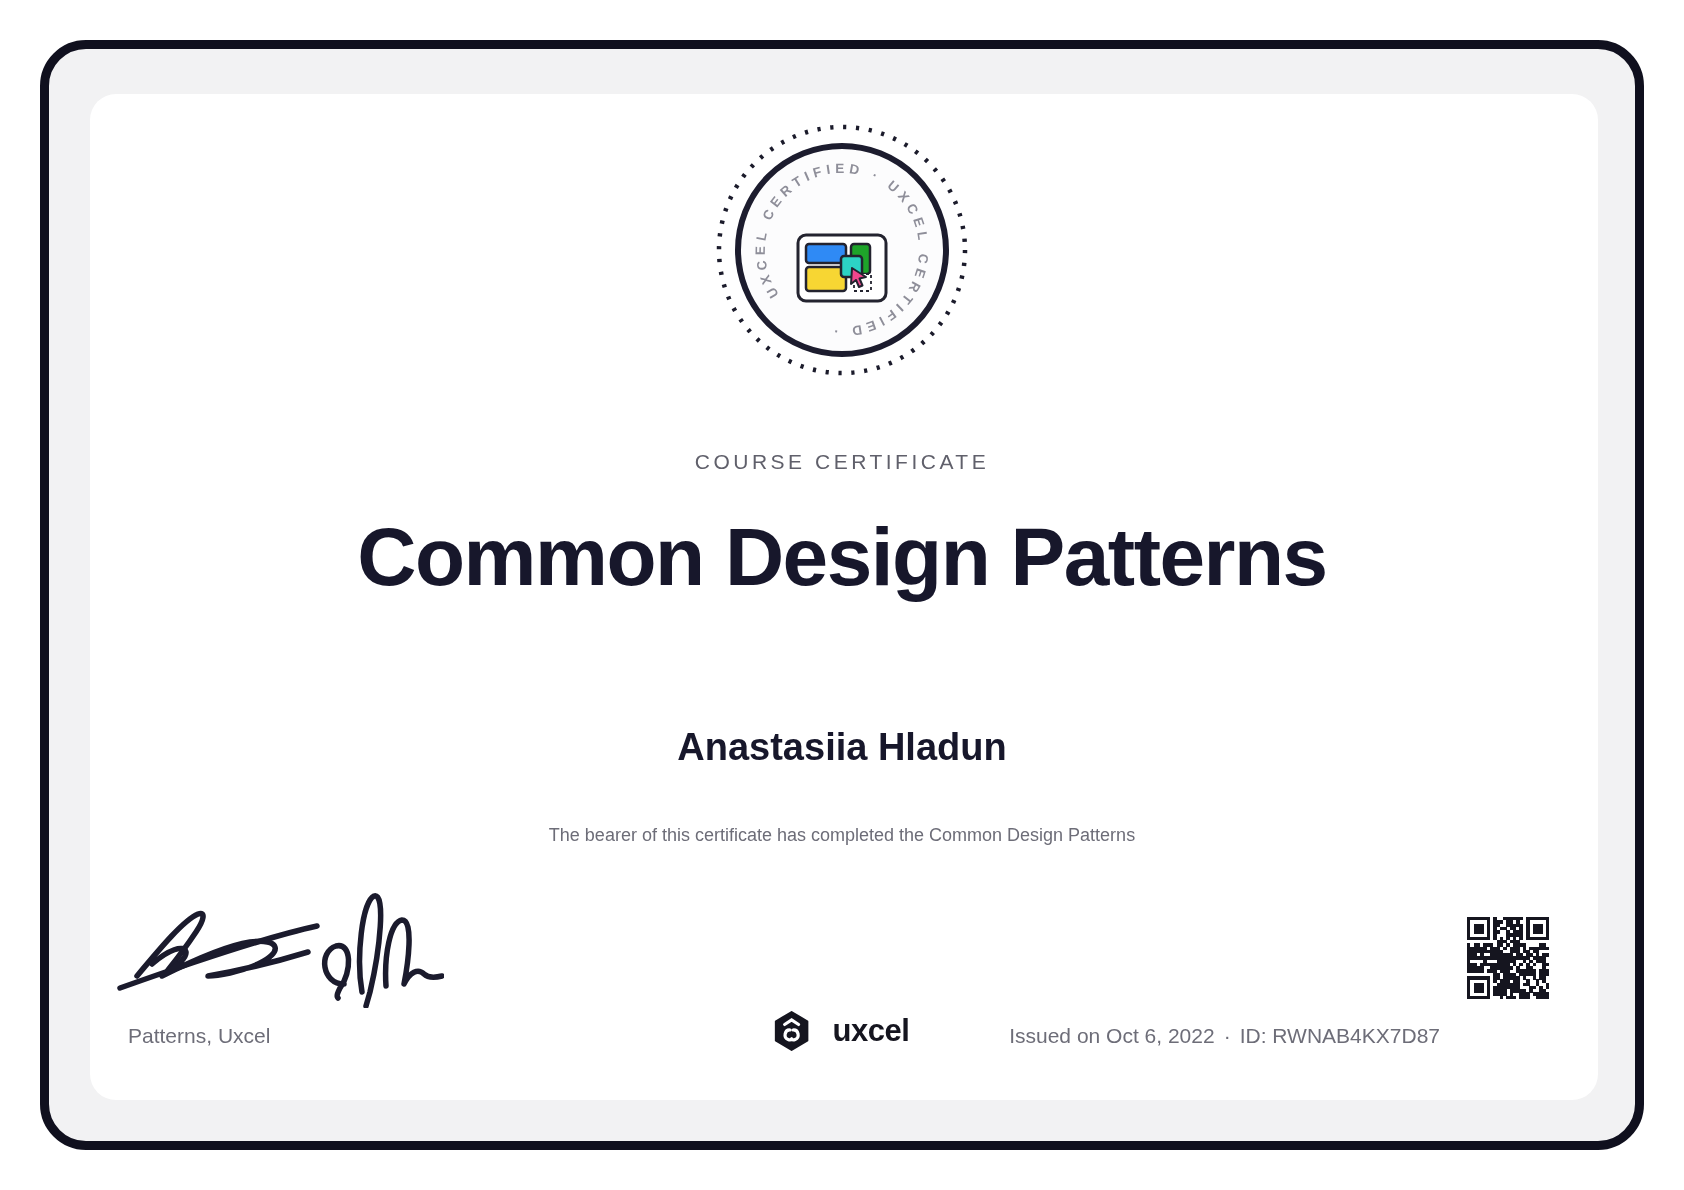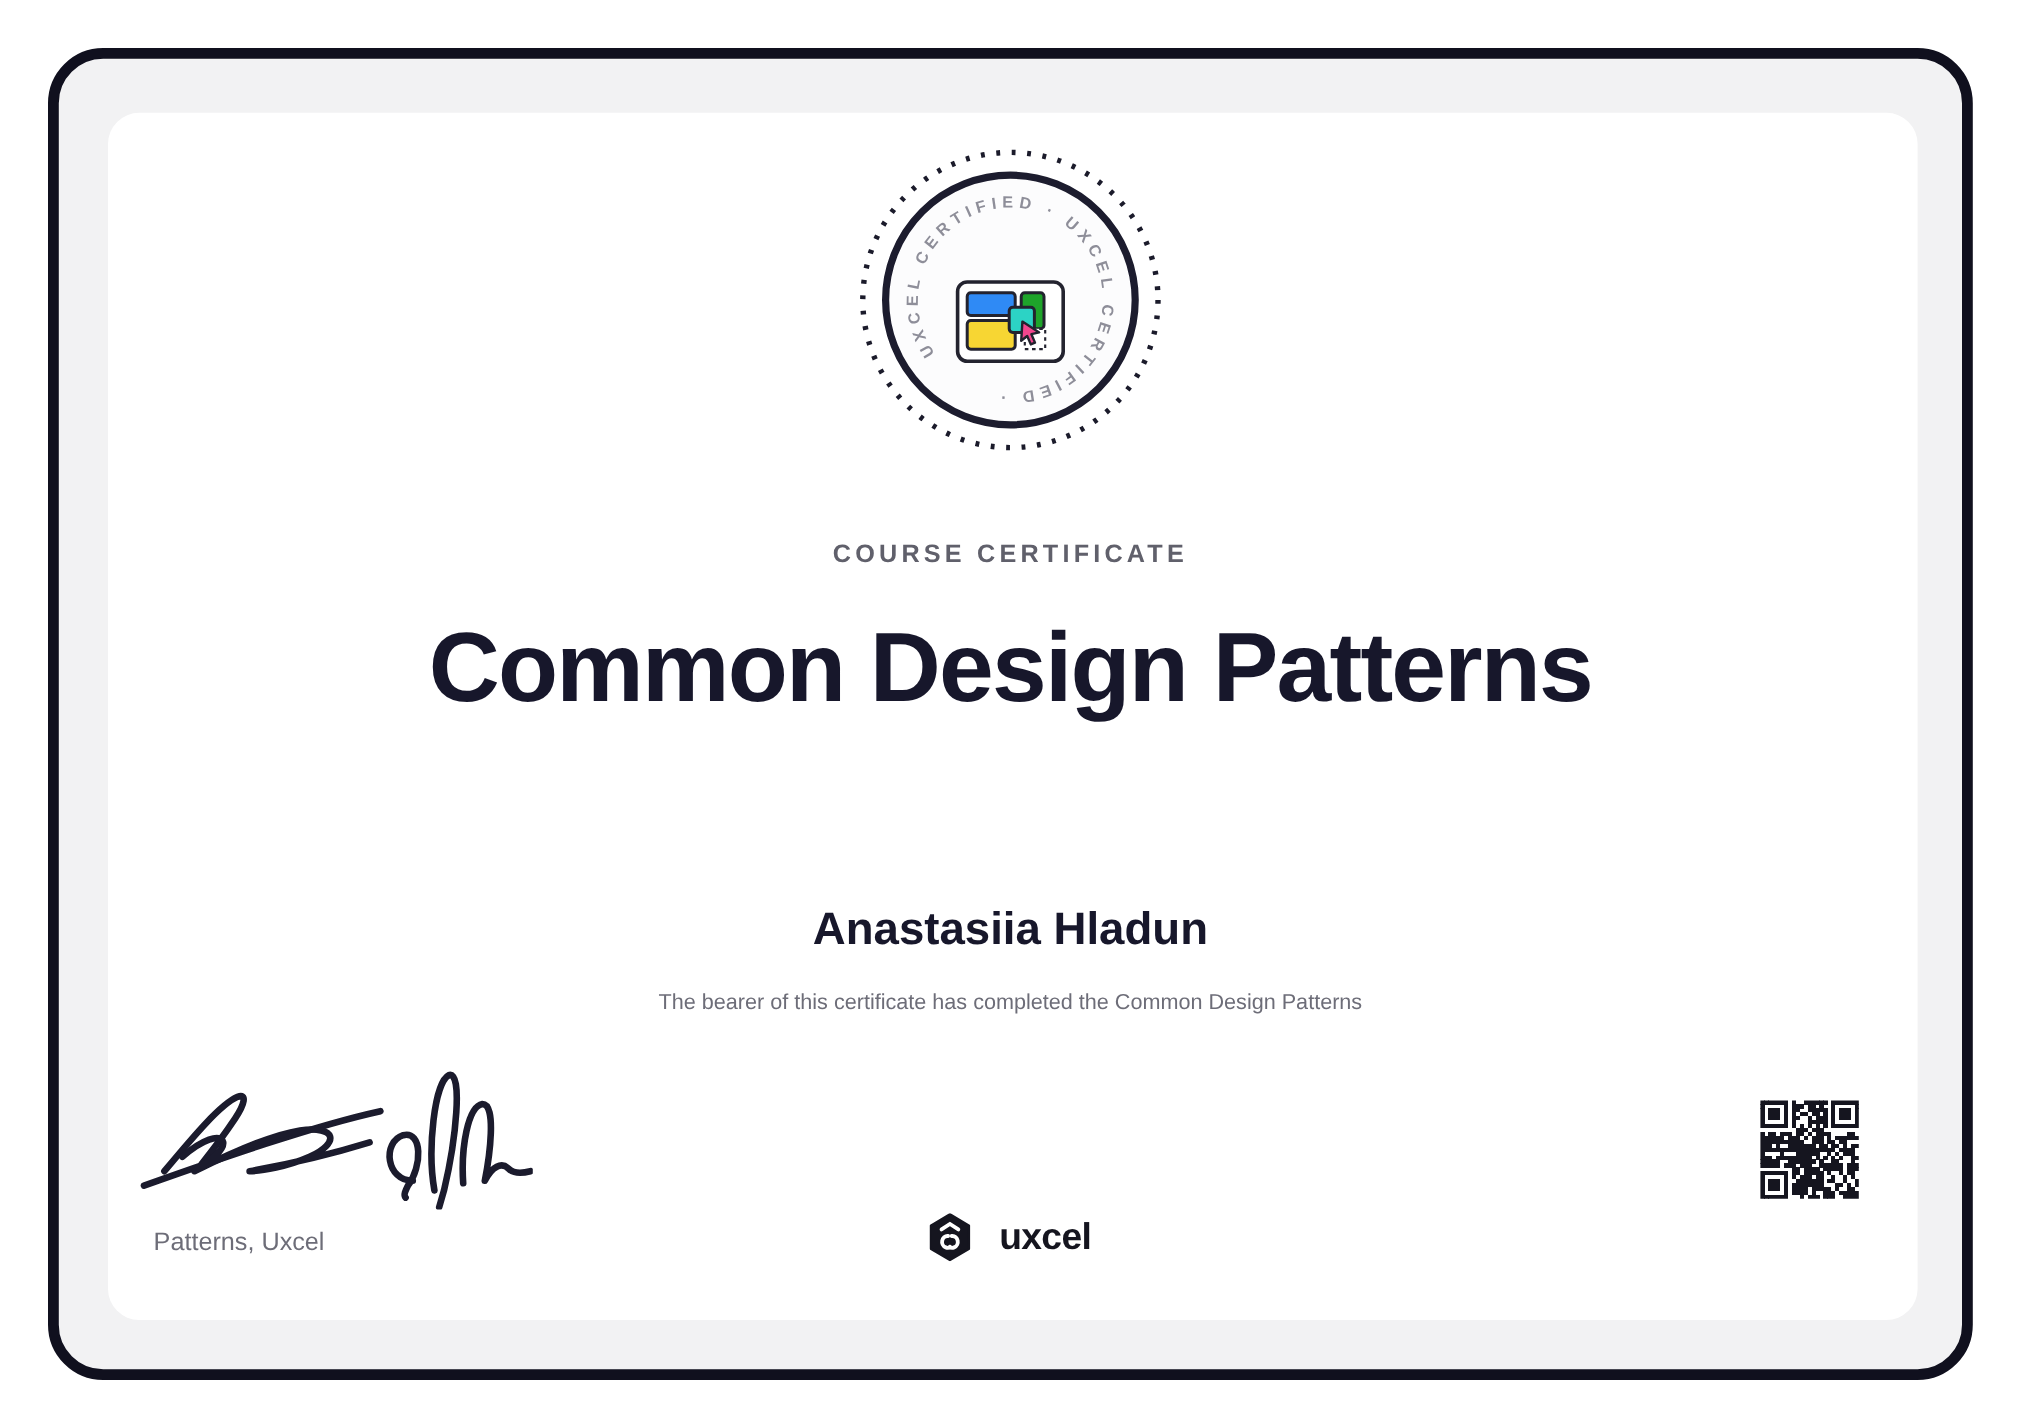--- a/index.html
+++ b/index.html
@@ -12,33 +12,33 @@
     box-sizing:border-box;border:9px solid #10101e;border-radius:46px;
     background:#f2f2f3;
   }
   .card{
     position:absolute;left:90px;top:94px;width:1508px;height:1006px;
     background:#ffffff;border-radius:26px;
   }
   .badge-wrap{position:absolute;left:50%;top:118px;transform:translateX(-50%);width:264px;height:264px;}
   .course-label{
     position:absolute;left:0;top:450px;width:100%;text-align:center;
-    font-size:21px;font-weight:700;letter-spacing:3.5px;color:#60606b;
+    font-size:21px;font-weight:400;letter-spacing:3.5px;color:#60606b;
   }
   .title{
     position:absolute;left:0;top:513px;width:100%;text-align:center;
     font-size:82px;line-height:88px;font-weight:700;letter-spacing:-1.5px;color:#17172b;
   }
   .issued-to{
     position:absolute;left:0;top:673px;width:100%;text-align:center;
     font-size:19px;font-weight:700;letter-spacing:3px;color:#6b6b76;
   }
   .recipient{
     position:absolute;left:0;top:726px;width:100%;text-align:center;
-    font-size:38px;font-weight:700;color:#17172b;margin-top:28px;
+    font-size:38px;font-weight:700;color:#17172b;
   }
   .desc{
     position:absolute;left:0;top:818px;width:100%;text-align:center;
     font-size:18px;line-height:34px;color:#6d6d78;
   }
   .signatures{position:absolute;left:112px;top:886px;width:332px;height:122px;}
   .founders{
     position:absolute;left:128px;top:1024px;font-size:21px;color:#6d6d78;
   }
   .brand{
@@ -111,20 +111,23 @@
       <polygon points="17,1 33,10.5 33,29.5 17,39 1,29.5 1,10.5" fill="#15151f" stroke="#15151f" stroke-width="2" stroke-linejoin="round"></polygon>
       <g fill="none" stroke="#ffffff" stroke-width="3.2" stroke-linecap="round">
         <path d="M 10 13.5 L 17 9 L 24 13.5"></path>
         <path d="M 15.5 19 C 10 18.5, 8.5 26.5, 13.5 28.5 C 15 29.1, 16.5 28.7, 17 28"></path>
         <path d="M 18.5 19 C 24 18.5, 25.5 26.5, 20.5 28.5 C 19 29.1, 17.5 28.7, 17 28"></path>
       </g>
     </svg>
     <span class="brand-name">uxcel</span>
   </div>
 
+  <div class="issue-line">
+    <span>Issued on Oct 6, 2022</span><span class="sep">·</span><span>ID: RWNAB4KX7D87</span>
+  </div>
 
   <div class="qr">
     <svg id="qr-svg" width="82" height="82" viewBox="0 0 82 82" shape-rendering="crispEdges">
         <rect x="0.00" y="0.00" width="3.48" height="3.48" fill="#15151f"></rect>
         <rect x="3.28" y="0.00" width="3.48" height="3.48" fill="#15151f"></rect>
         <rect x="6.56" y="0.00" width="3.48" height="3.48" fill="#15151f"></rect>
         <rect x="9.84" y="0.00" width="3.48" height="3.48" fill="#15151f"></rect>
         <rect x="13.12" y="0.00" width="3.48" height="3.48" fill="#15151f"></rect>
         <rect x="16.40" y="0.00" width="3.48" height="3.48" fill="#15151f"></rect>
         <rect x="19.68" y="0.00" width="3.48" height="3.48" fill="#15151f"></rect>

